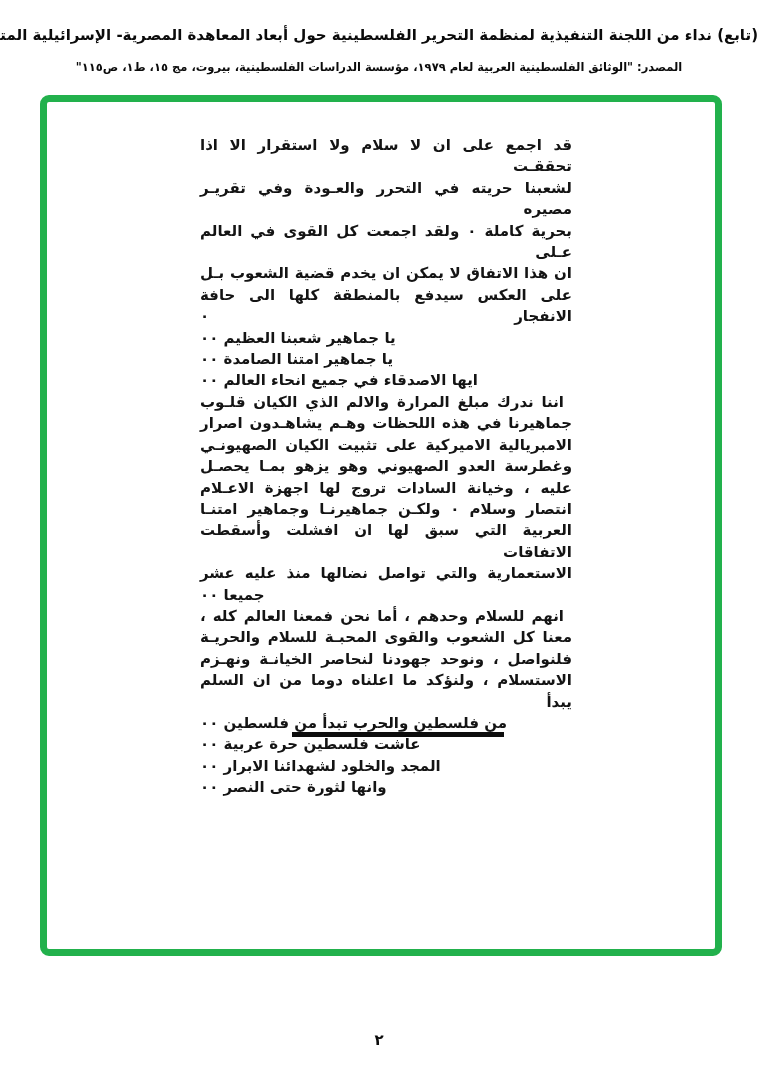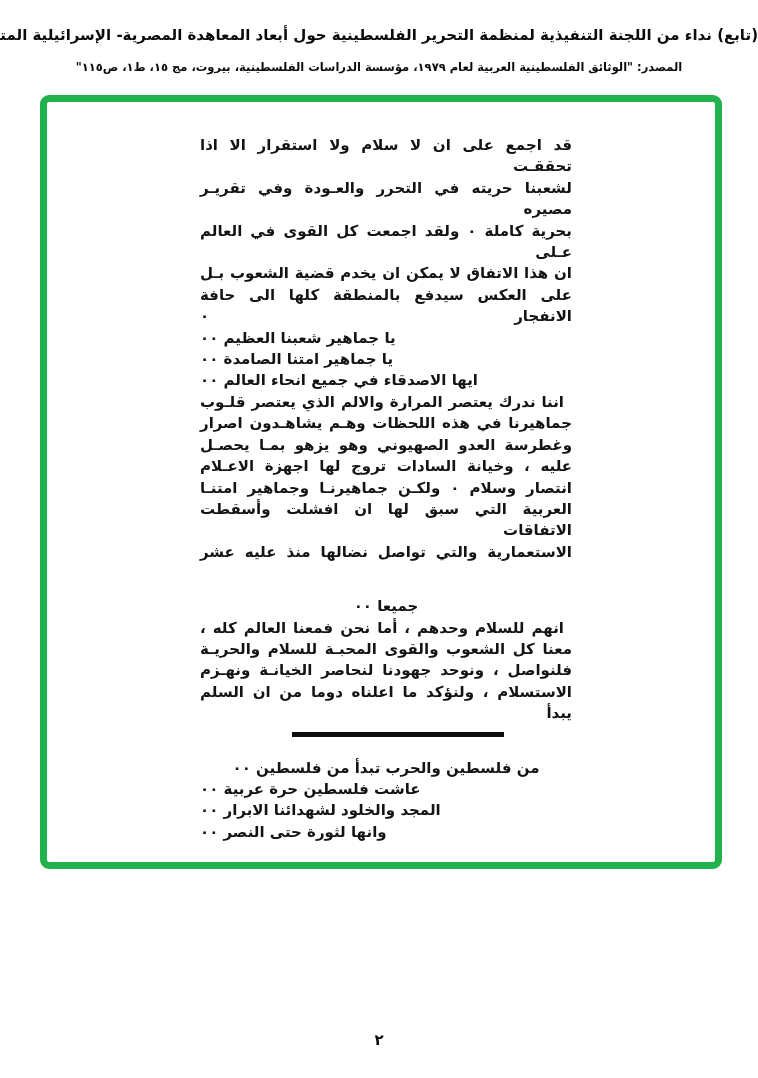--- a/index.html
+++ b/index.html
@@ -12,32 +12,32 @@
     position:absolute;top:26px;left:0;right:0;text-align:center;
     direction:rtl;font-size:15px;font-weight:bold;color:#0b0b0b;
     letter-spacing:0;white-space:nowrap;
   }
   .doc-source{
     position:absolute;top:60px;left:0;right:0;text-align:center;
     direction:rtl;font-size:11.5px;font-weight:bold;color:#0b0b0b;
     white-space:nowrap;
   }
   .green-box{
-    position:absolute;left:40px;top:95px;width:682px;height:774px;
+    position:absolute;left:40px;top:95px;width:682px;height:861px;
     box-sizing:border-box;border-radius:9px;background:transparent;
   }
   .text-col{
     position:absolute;left:153px;right:143px;top:33px;
     direction:rtl;font-size:15px;line-height:21.4px;font-weight:bold;
     color:#141414;
   }
   .ln{min-height:21.4px;}
   .j {text-align:justify;text-align-last:justify;}
   .j1{text-align:justify;text-align-last:justify;text-indent:8px;}
-  .r {text-align:center;margin-top:33px;}
+  .r {text-align:left;}
   .r1{text-align:left;padding-right:8px;}
   .c {text-align:left;padding-right:36px;}
   .section-divider{
     position:absolute;left:245px;top:630px;width:212px;height:5px;
     background:#0d0d0d;
   }
   .page-num{
     position:absolute;top:1031px;left:0;right:0;text-align:center;
     font-size:15px;font-weight:bold;color:#0b0b0b;direction:rtl;
   }
@@ -53,22 +53,23 @@
 <div class="green-box" id="green-box" style="border: 7px solid rgb(34, 177, 76);">
   <div class="text-col" id="text-col">
       <div class="ln j">قد اجمع على ان لا سلام ولا استقرار الا اذا تحققـت</div>
       <div class="ln j">لشعبنا حريته في التحرر والعـودة وفي تقريـر مصيره</div>
       <div class="ln j">بحرية كاملة ٠ ولقد اجمعت كل القوى في العالم عـلى</div>
       <div class="ln j">ان هذا الاتفاق لا يمكن ان يخدم قضية الشعوب بـل</div>
       <div class="ln j">على العكس سيدفع بالمنطقة كلها الى حافة الانفجار ٠</div>
       <div class="ln r1">يا جماهير شعبنا العظيم ٠٠</div>
       <div class="ln r1">يا جماهير امتنا الصامدة ٠٠</div>
       <div class="ln r1">ايها الاصدقاء في جميع انحاء العالم ٠٠</div>
-      <div class="ln j1">اننا ندرك يعتصر المرارة والالم الذي يعتصر قلـوب</div>
+      <div class="ln j1">اننا ندرك مبلغ المرارة والالم الذي الكيان قلـوب</div>
       <div class="ln j">جماهيرنا في هذه اللحظات وهـم يشاهـدون اصرار</div>
+      <div class="ln j">الامبريالية الاميركية على تثبيت الكيان الصهيونـي</div>
       <div class="ln j">وغطرسة العدو الصهيوني وهو يزهو بمـا يحصـل</div>
       <div class="ln j">عليه ، وخيانة السادات تروج لها اجهزة الاعـلام</div>
       <div class="ln j">انتصار وسلام ٠ ولكـن جماهيرنـا وجماهير امتنـا</div>
       <div class="ln j">العربية التي سبق لها ان افشلت وأسقطت الاتفاقات</div>
       <div class="ln j">الاستعمارية والتي تواصل نضالها منذ عليه عشر</div>
       <div class="ln r">جميعا ٠٠</div>
       <div class="ln j1">انهم للسلام وحدهم ، أما نحن فمعنا العالم كله ،</div>
       <div class="ln j">معنا كل الشعوب والقوى المحبـة للسلام والحريـة</div>
       <div class="ln j">فلنواصل ، ونوحد جهودنا لنحاصر الخيانـة ونهـزم</div>
       <div class="ln j">الاستسلام ، ولنؤكد ما اعلناه دوما من ان السلم يبدأ</div>

